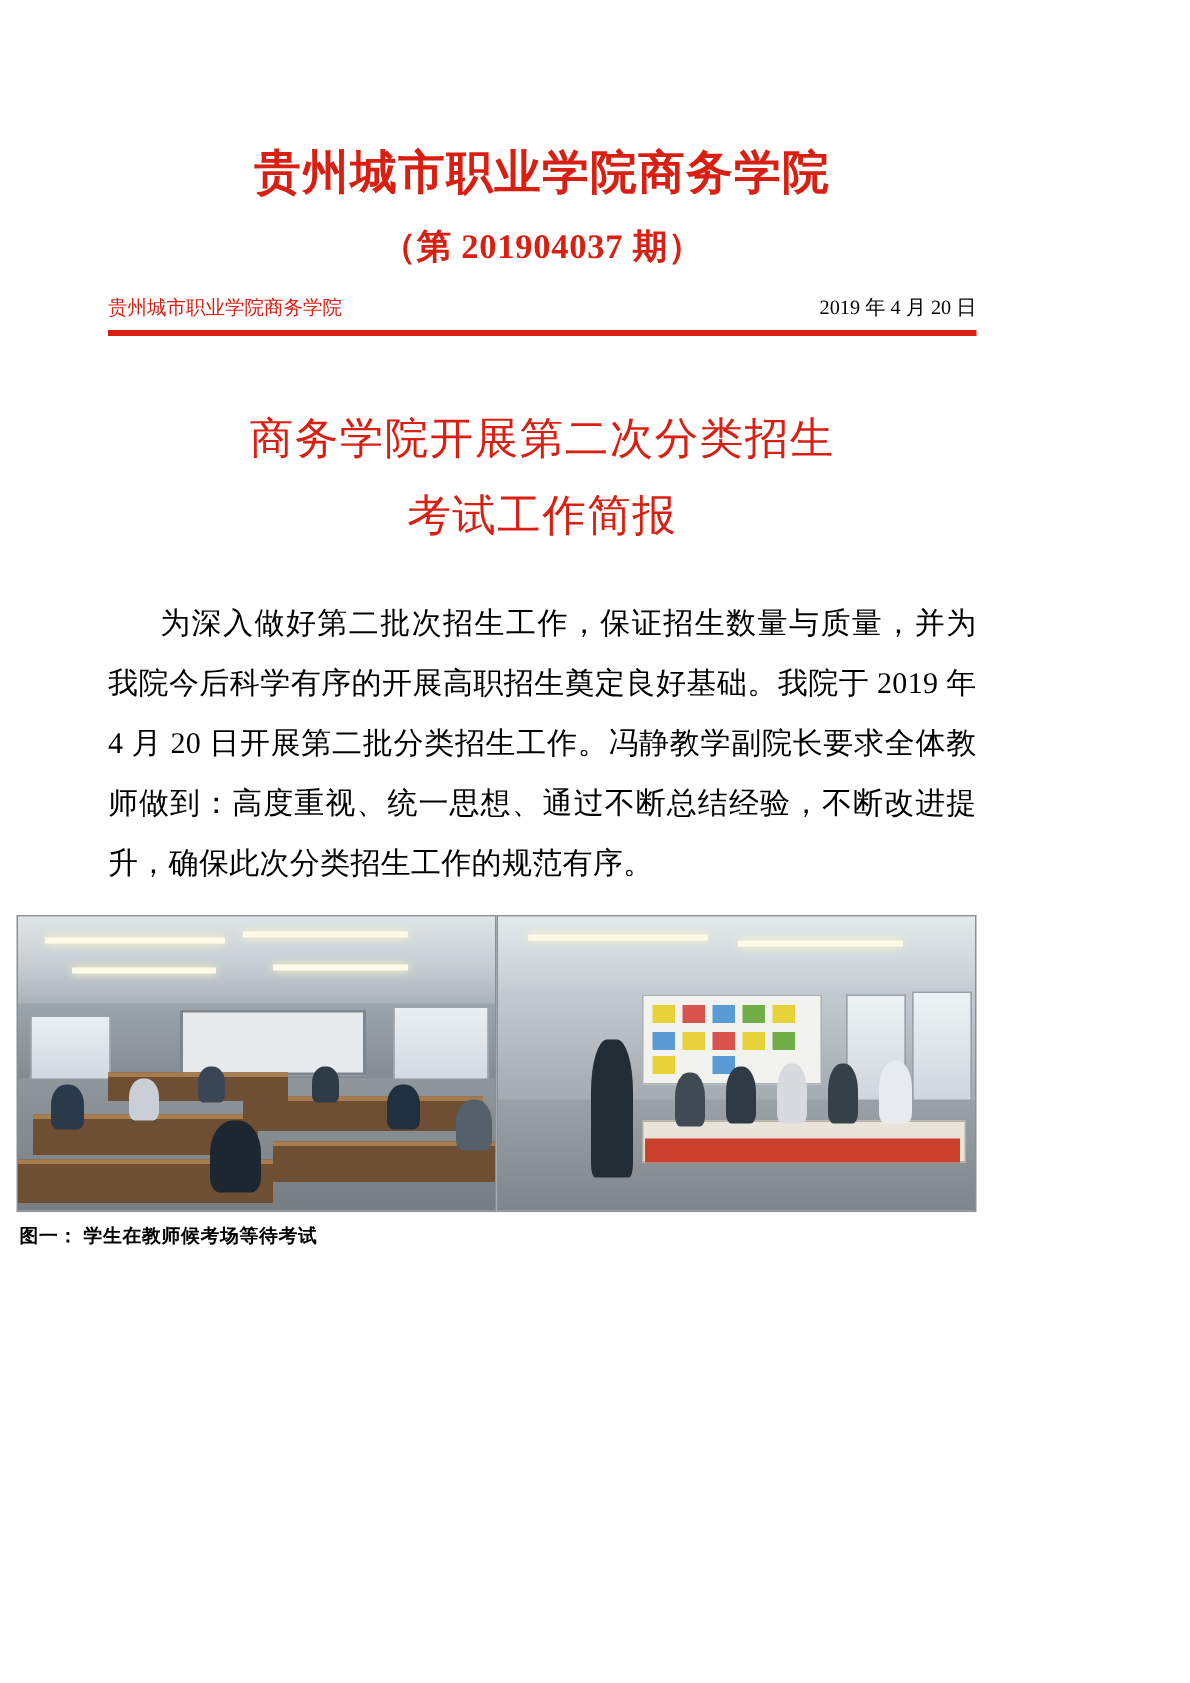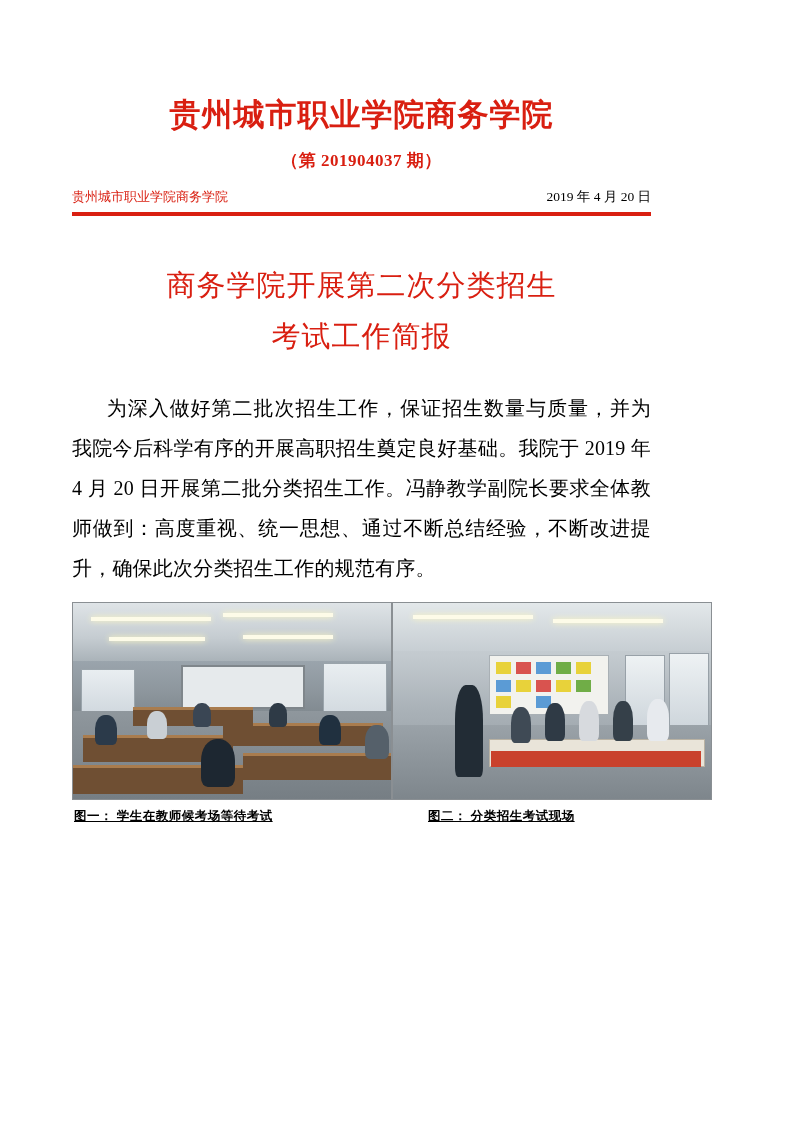--- a/index.html
+++ b/index.html
@@ -44,21 +44,21 @@
     line-height: 1.1;
   }
   .masthead-title .gap {
     display: inline-block;
     width: 96px;
   }
   .masthead-issue {
     margin-top: 16px;
     color: #d91f11;
     font-weight: bold;
-    font-size: 17px;
+    font-size: 23px;
     letter-spacing: 0.5px;
   }
 
   
   .info-row {
     margin-top: 16px;
     display: flex;
     justify-content: space-between;
     align-items: flex-end;
     font-size: 13px;
@@ -101,22 +101,21 @@
   }
   .body-text .indent {
     display: inline-block;
     width: 34px;
   }
 
   
   .photo-row {
     margin-top: 14px;
     display: flex;
-    justify-content: flex-start;
-    text-decoration: underline;
+    justify-content: flex-end;
   }
   .photo-box {
     width: 320px;
   }
   .photo {
     width: 320px;
     height: 198px;
     position: relative;
     overflow: hidden;
     border: 1px solid #8a8f93;
@@ -289,19 +288,18 @@
         <div class="table" style="left:96px; top:136px; width:214px; height:26px;"></div>
         <div class="tablecloth" style="left:98px; top:148px; width:210px; height:16px;"></div>
 
         <div class="person" style="left:118px; top:104px; width:20px; height:36px; background:#3f4a55;"></div>
         <div class="person" style="left:152px; top:100px; width:20px; height:38px; background:#2f3a45;"></div>
         <div class="person" style="left:186px; top:98px; width:20px; height:40px; background:#d7dade;"></div>
         <div class="person" style="left:220px; top:98px; width:20px; height:40px; background:#354049;"></div>
         <div class="person" style="left:254px; top:96px; width:22px; height:42px; background:#e7eaee;"></div>
         <div class="person" style="left:62px; top:82px; width:28px; height:92px; background:#222c35; border-radius:38% 38% 10% 10%;"></div>
       </div>
-      <div class="photo-caption cap-right">图二：  分类招生考试现场</div>
     </div>
 
   </div>
 
 
 </div>
 
 </body></html>

